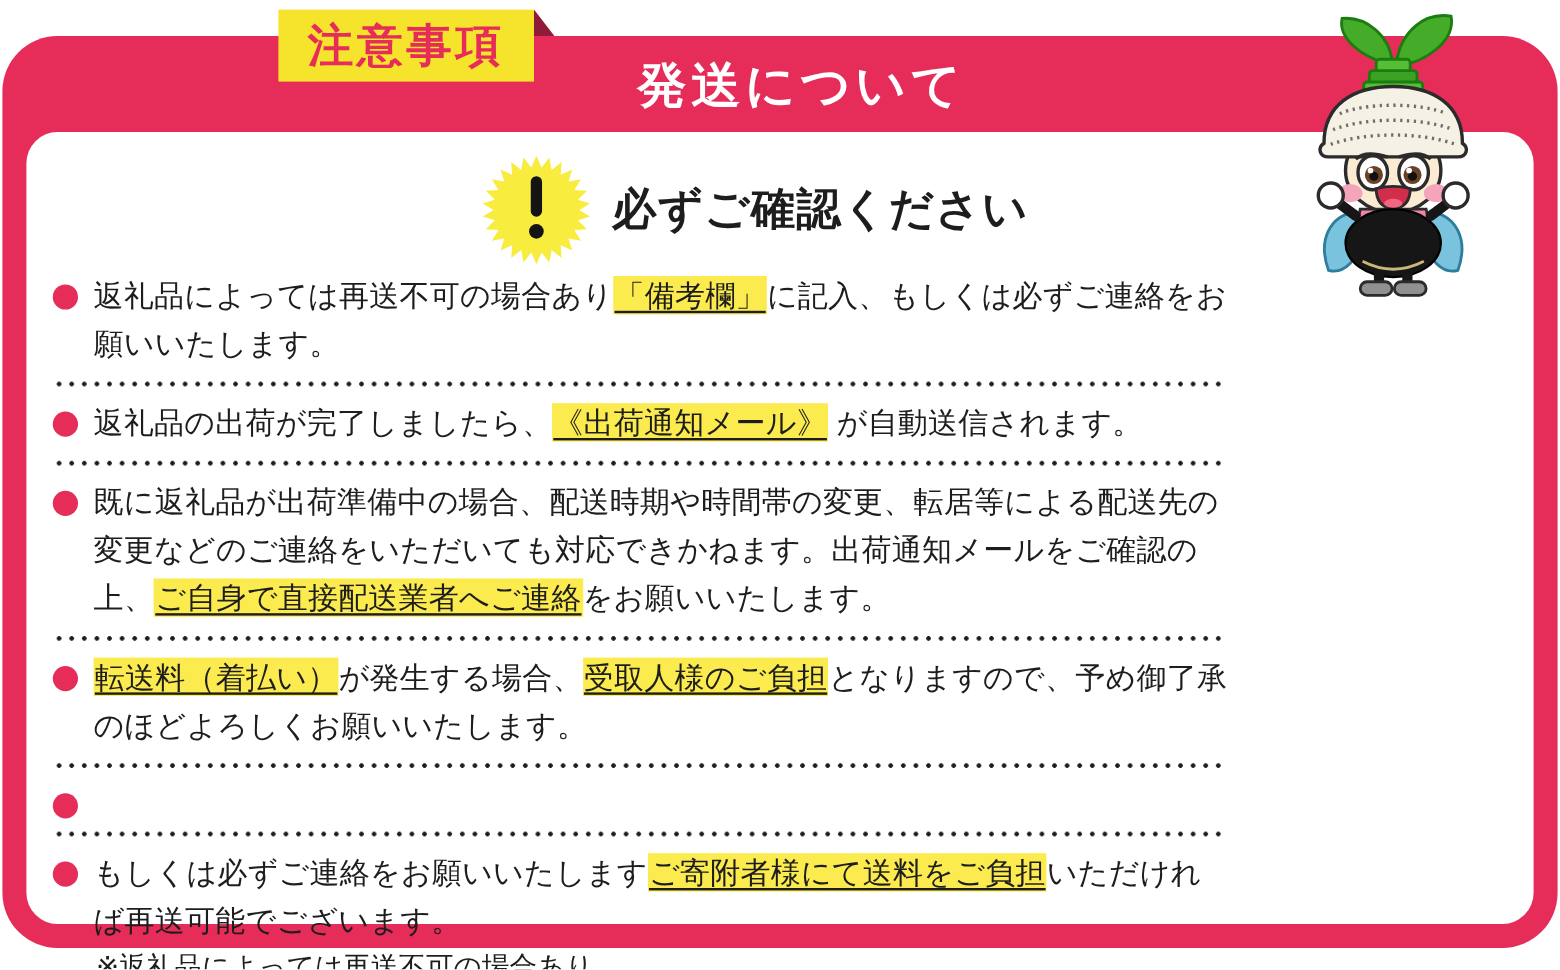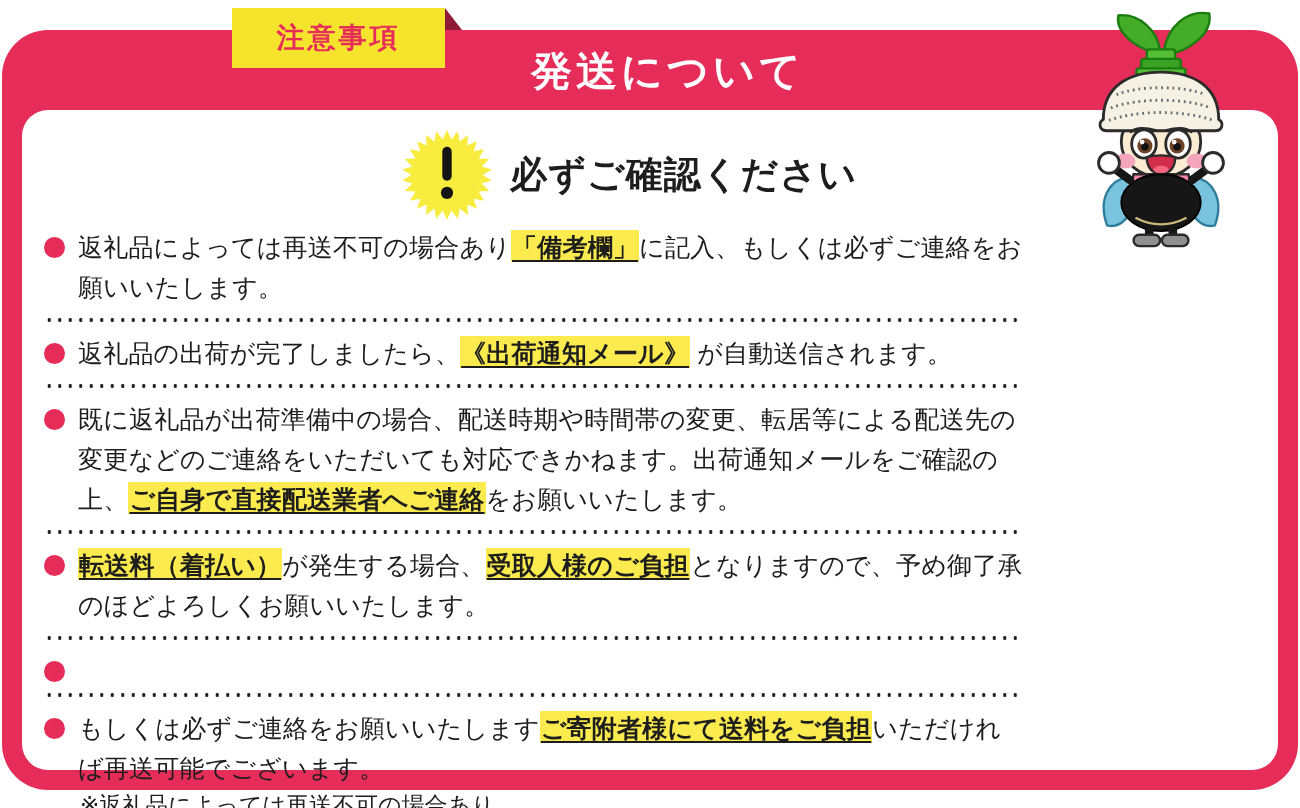--- a/index.html
+++ b/index.html
@@ -13,42 +13,42 @@
 
   
   .frame{position:absolute; left:2px; top:30px; width:1296px; height:760px;
          background:var(--crimson); border-radius:46px;}
   .panel{position:absolute; left:22px; top:110px; width:1256px; height:660px;
          background:#fff; border-radius:26px;}
 
   
   .tab{position:absolute; left:232px; top:8px; width:213px; height:60px;
        background:var(--tab-yellow); display:flex; align-items:center; justify-content:center; z-index:3;}
-  .tab-label{font-size:28px; font-weight:800; color:var(--crimson); letter-spacing:3px;}
+  .tab-label{font-size:38px; font-weight:800; color:var(--crimson); letter-spacing:3px;}
   .tab-fold{position:absolute; left:445px; top:8px; width:17px; height:22px; z-index:3;
        background:var(--fold); clip-path:polygon(0 0,100% 100%,0 100%);}
 
   
   .title{position:absolute; left:0; top:44px; width:100%; text-align:center; z-index:2;
          font-size:41px; font-weight:800; color:#fff; letter-spacing:4px;padding-left:36px;}
 
   
   .content{position:absolute; left:22px; top:110px; width:1020px; height:660px;
            padding:0 18px 0 20px; z-index:2;}
   .headline-row{position:relative; height:112px;}
   .burst{position:absolute; left:358px; top:18px; width:94px; height:94px;}
   .headline-text{position:absolute; left:468px; top:36px; font-size:37px; font-weight:800;
                  letter-spacing:1px; line-height:58px; color:var(--text);}
 
   .item{display:flex; align-items:flex-start; padding:5px 0;}
   .bullet{flex:0 0 21px; width:21px; height:21px; border-radius:50%;
           background:var(--crimson); margin:10px 13px 0 2px;}
   .item-body{flex:1 1 auto;}
   .line{font-size:25px; line-height:40px; letter-spacing:0.2px;}
-  .hl{background:var(--highlight-yellow); font-weight:700; padding:3px 1px 1px;
+  .hl{background:var(--highlight-yellow); font-weight:400; padding:3px 1px 1px;
       text-decoration:underline; text-decoration-thickness:2px; text-underline-offset:4px;}
   .note{font-size:23px; line-height:34px; padding-left:2px;}
   .sep{height:4px; margin:6px 2px;
        background-image:radial-gradient(circle,var(--text) 1.7px,transparent 2px);
        background-size:10.5px 4px; background-repeat:repeat-x; background-position:0 50%;}
 
   .mascot{position:absolute; left:1080px; top:4px; z-index:4;}
 </style>
 </head>
 <body>

